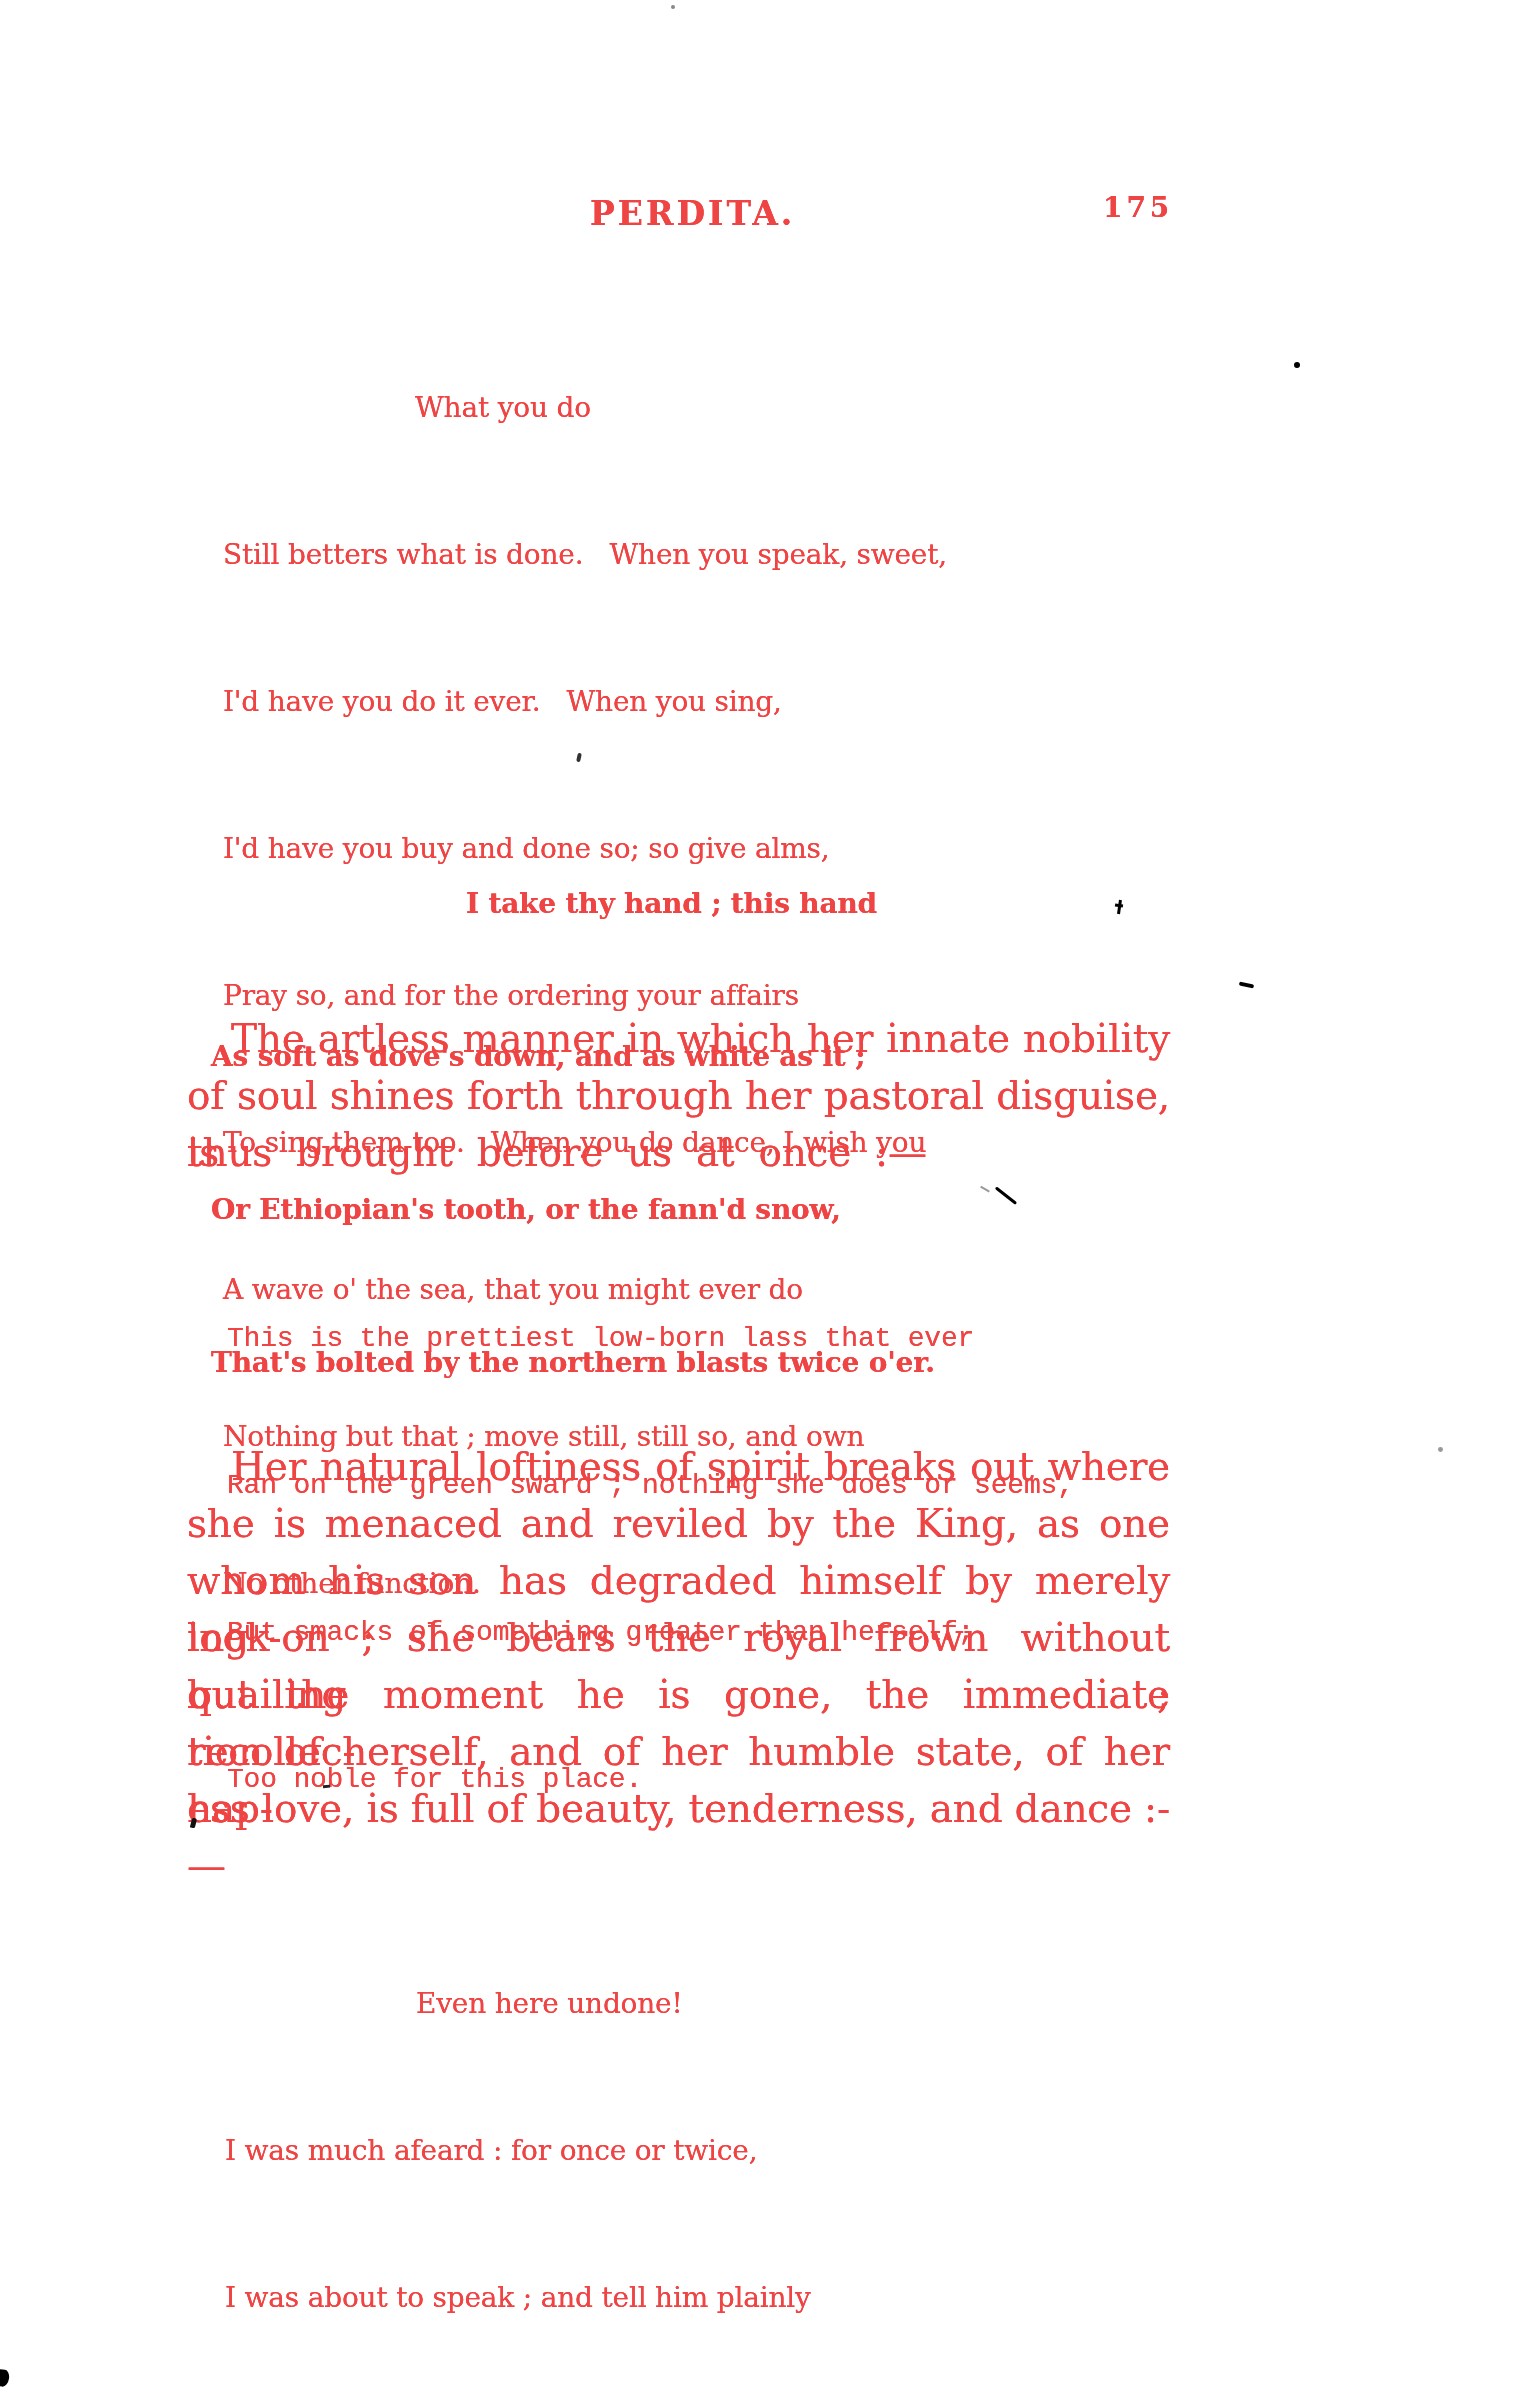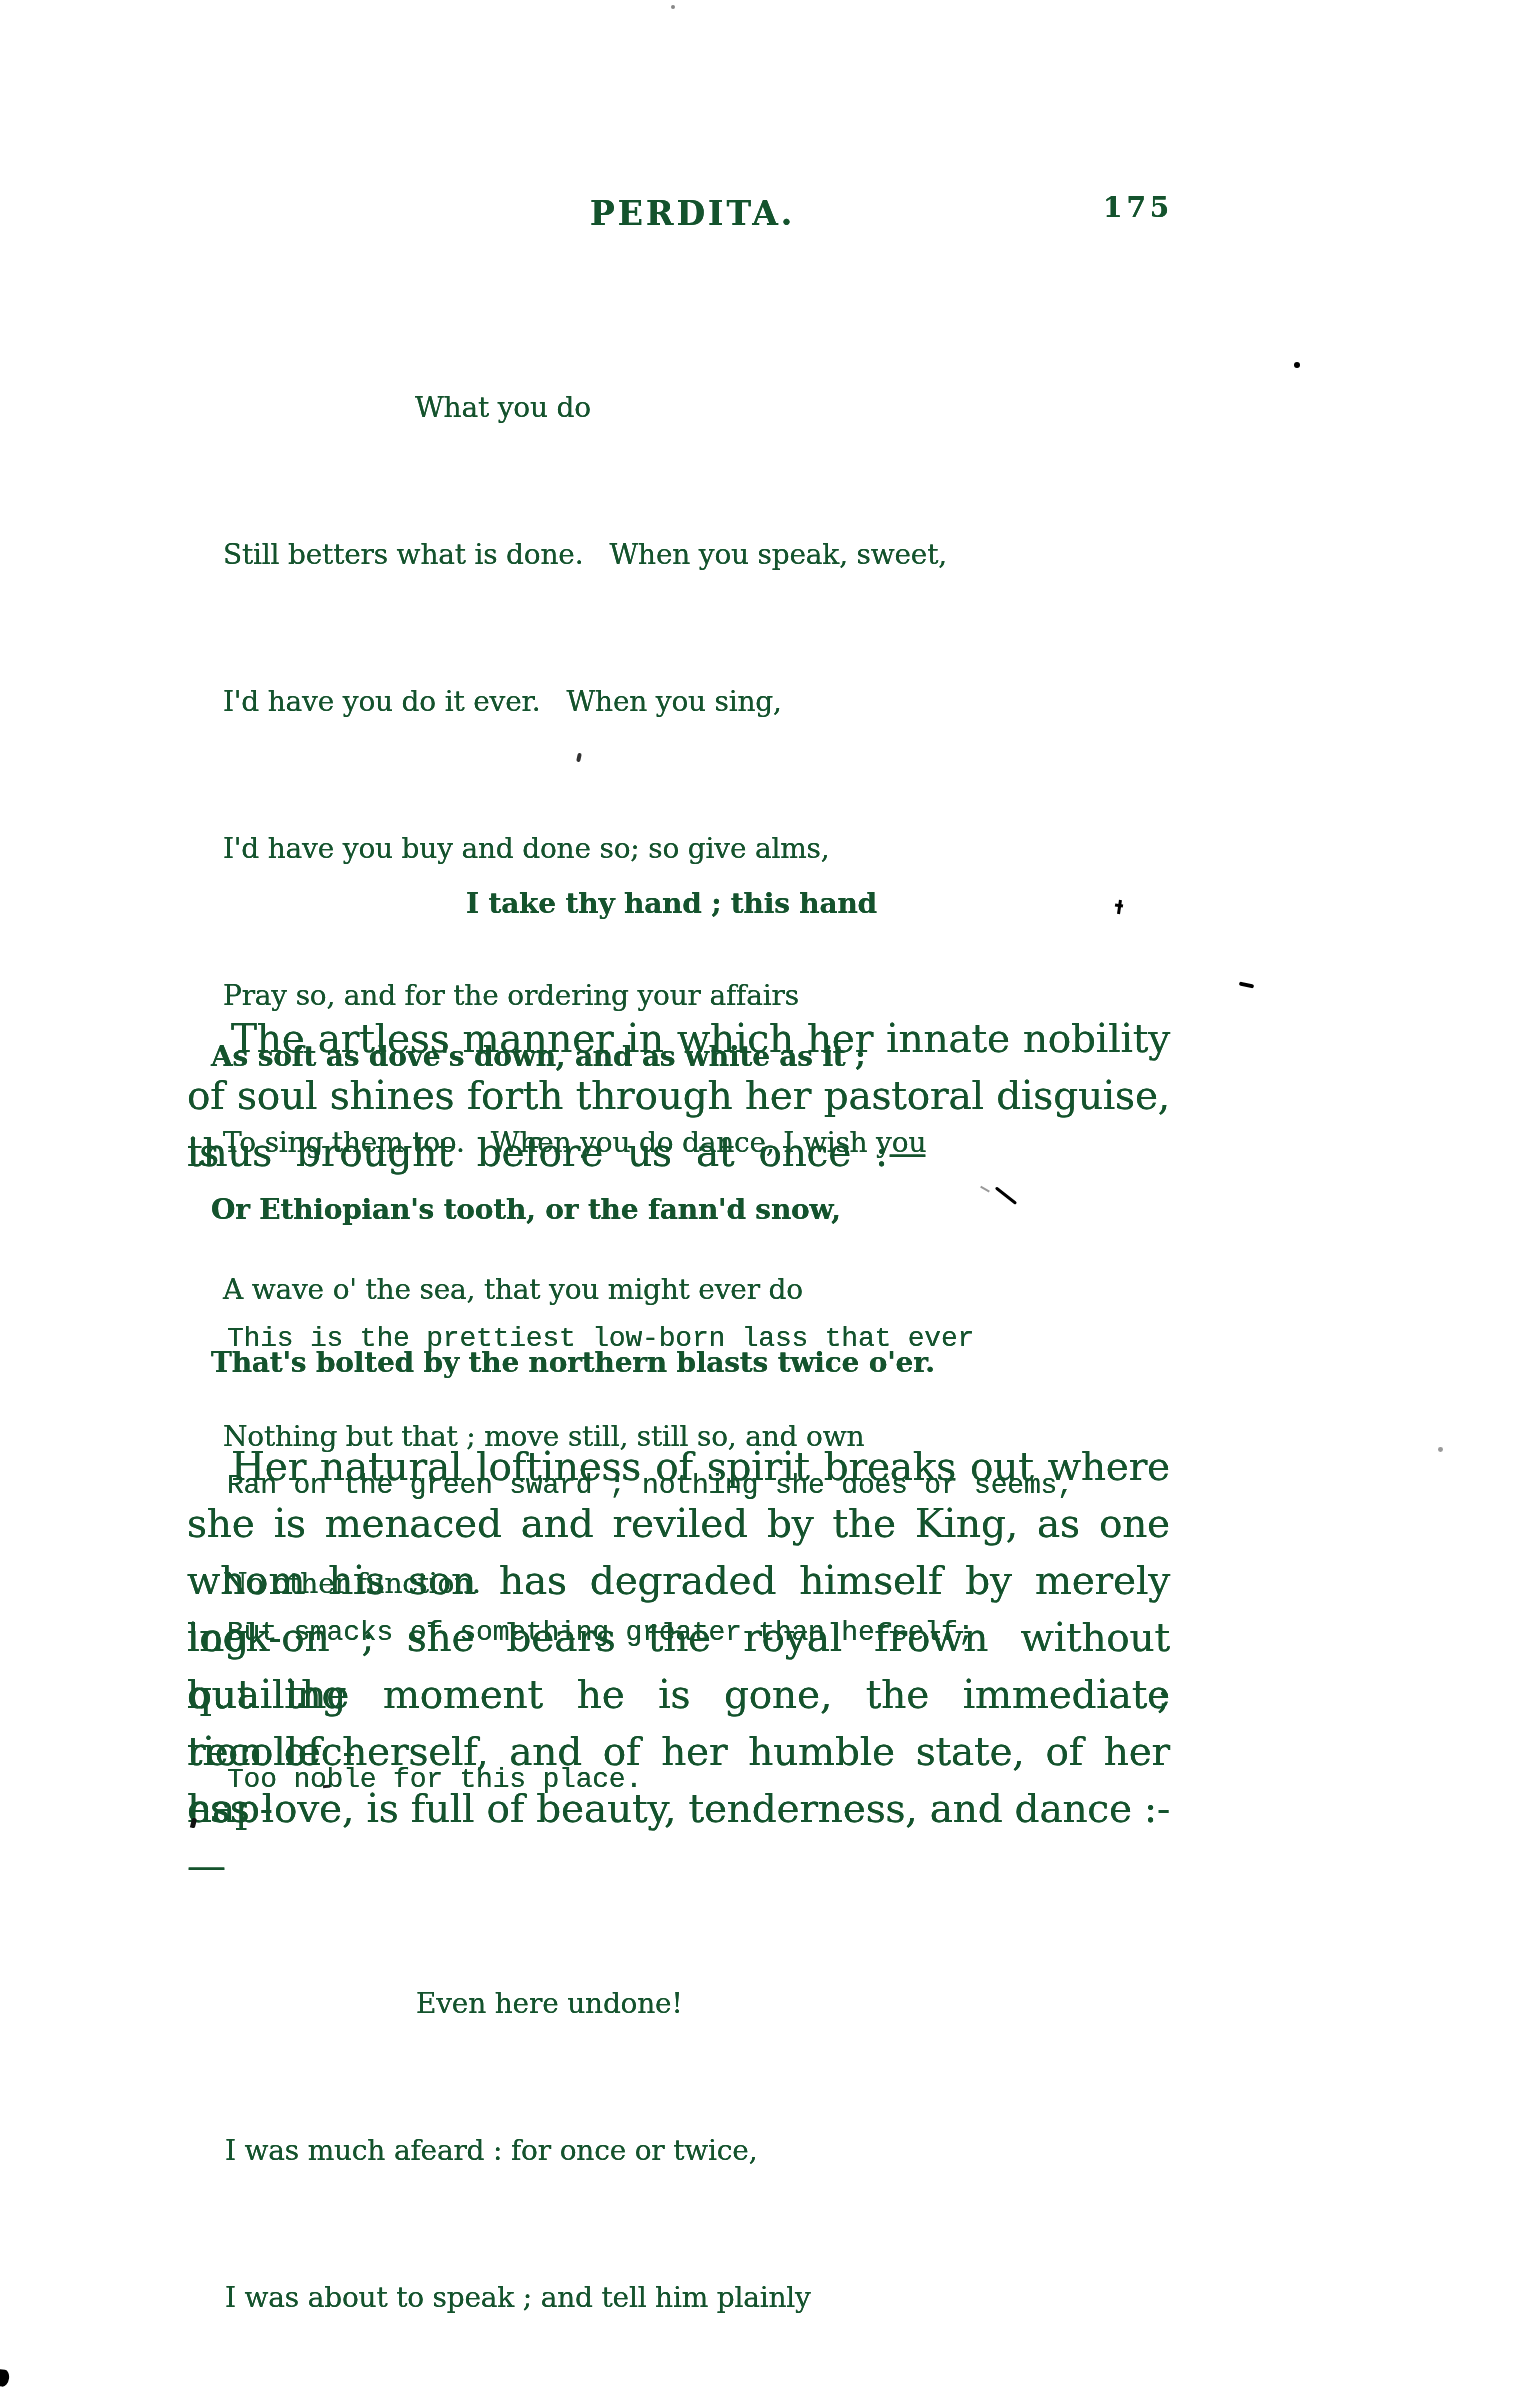--- a/index.html
+++ b/index.html
@@ -2,21 +2,21 @@
 <html><head>
 <meta charset="utf-8">
 <style>
   html,body{margin:0;padding:0;background:#e8e8e8;}
   .page{
     position:relative;
     width:1521px;height:2400px;
     background:#ffffff;
     overflow:hidden;
     font-family:"DejaVu Serif", serif;
-    color:#14532d;
+    color:#ef4444;
   }
   .abs{position:absolute;}
   .header-title{
     left:590px;top:194px;
     font-size:33px;font-weight:bold;letter-spacing:3px;
     text-shadow:0 0 0.5px currentColor;
   }
   .page-number{
     left:1103px;top:191px;
     font-size:28px;font-weight:bold;letter-spacing:3.9px;

